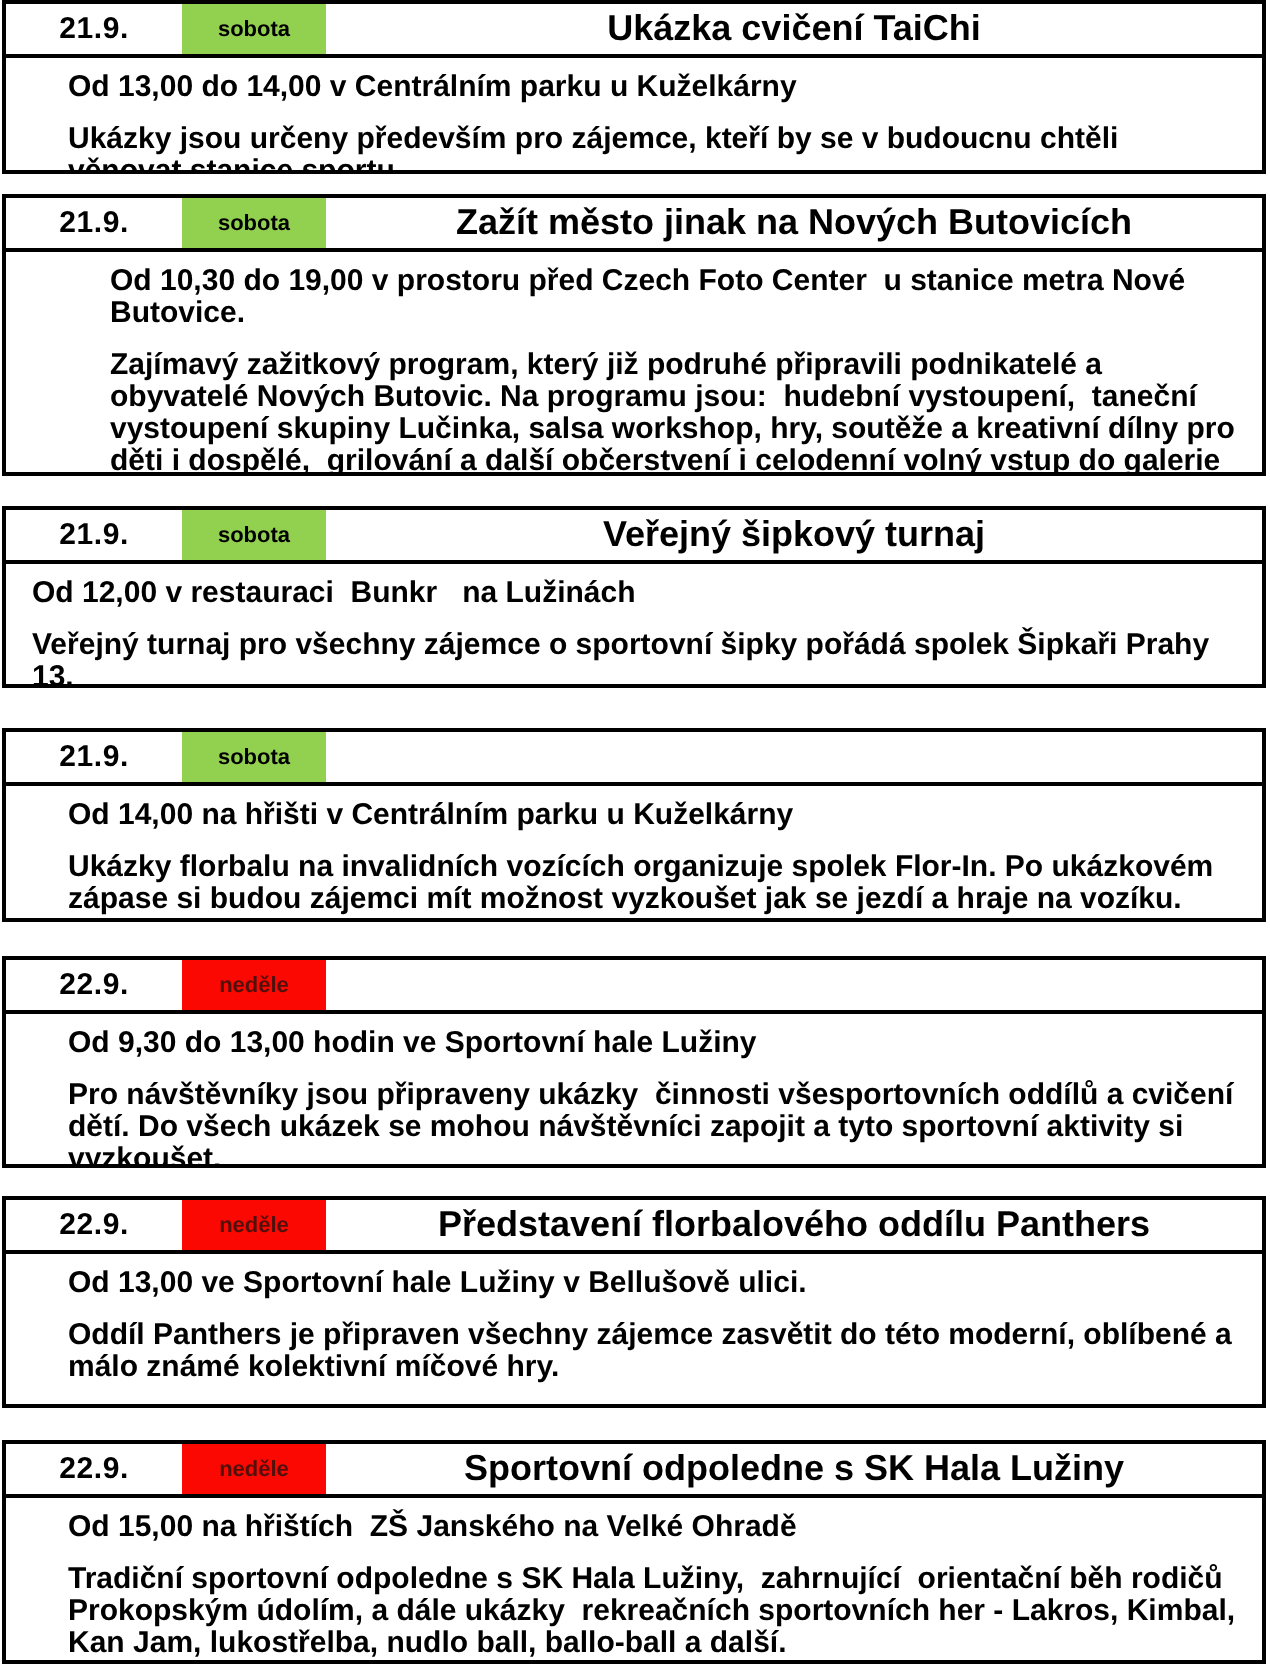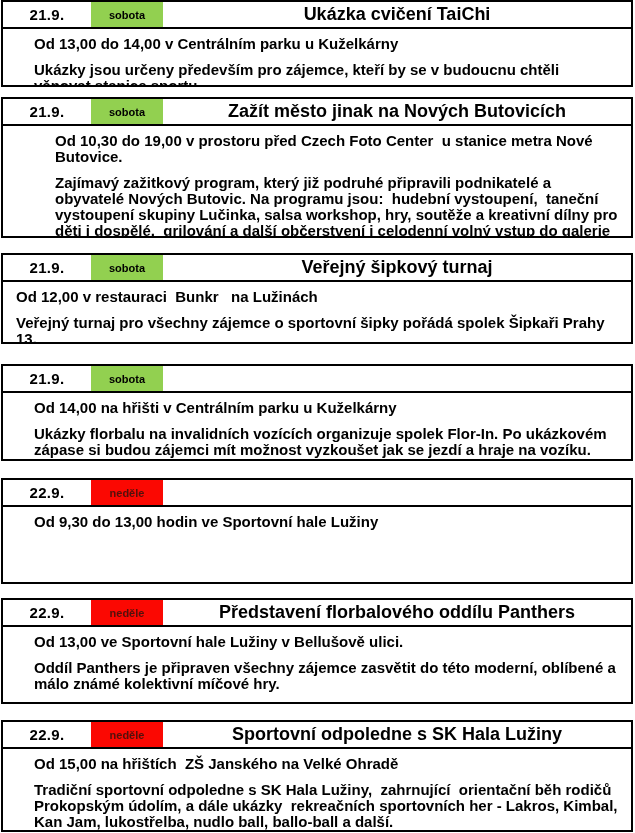--- a/index.html
+++ b/index.html
@@ -134,20 +134,21 @@
     </div>
   </section>
 
   <section class="event e5">
     <div class="event-header">
       <div class="date">22.9.</div>
       <div class="day-badge" style="background: rgb(251, 8, 2); color: rgb(83, 16, 11);">neděle</div>
     </div>
     <div class="event-body">
       <p class="when">Od 9,30 do 13,00 hodin ve Sportovní hale Lužiny</p>
+      <p class="desc">Pro návštěvníky jsou připraveny ukázky  činnosti všesportovních oddílů a cvičení dětí. Do všech ukázek se mohou návštěvníci zapojit a tyto sportovní aktivity si vyzkoušet.</p>
     </div>
   </section>
 
   <section class="event e6">
     <div class="event-header">
       <div class="date">22.9.</div>
       <div class="day-badge" style="background: rgb(251, 8, 2); color: rgb(83, 16, 11);">neděle</div>
       <div class="title-cell">Představení florbalového oddílu Panthers</div>
     </div>
     <div class="event-body">

